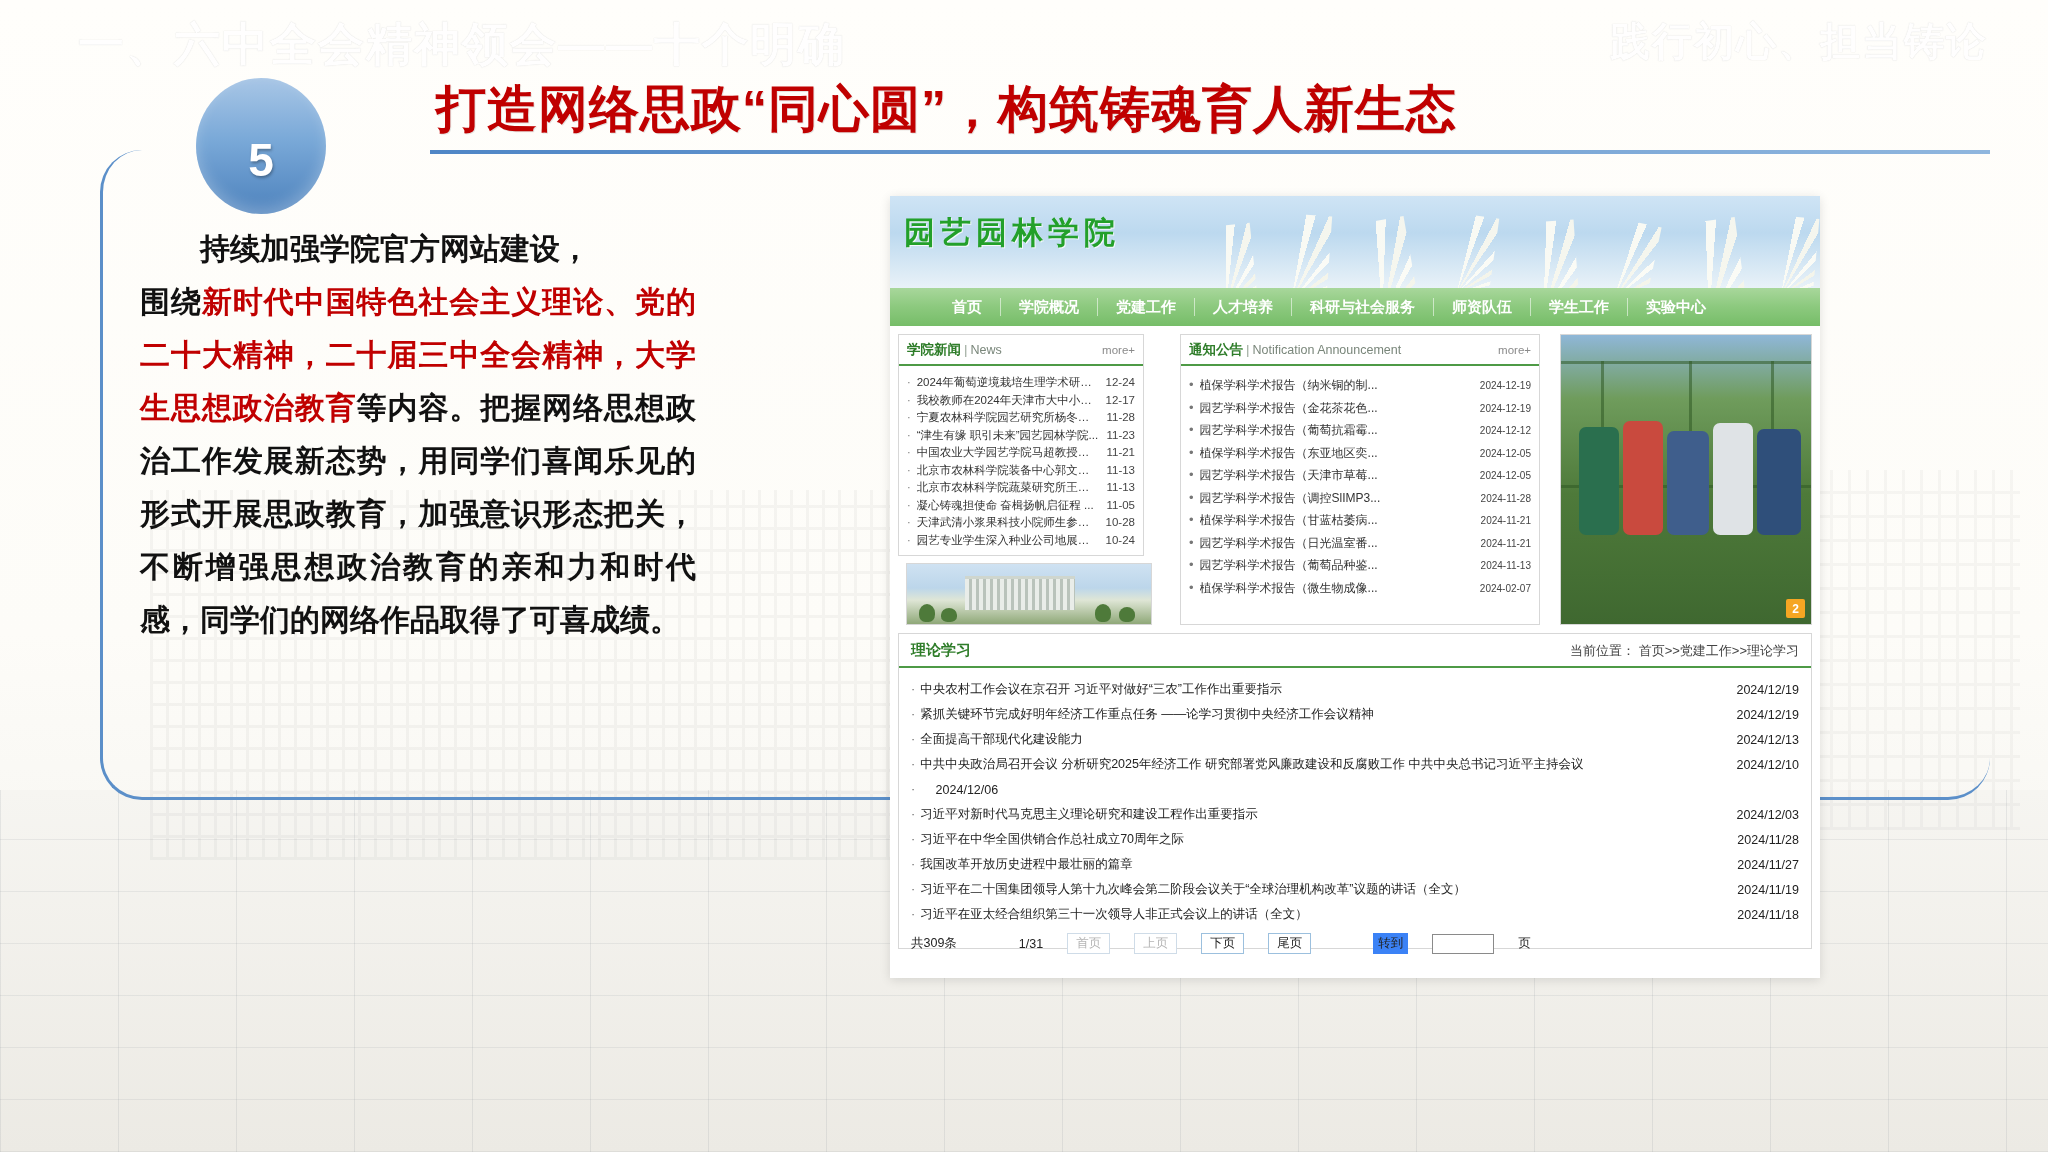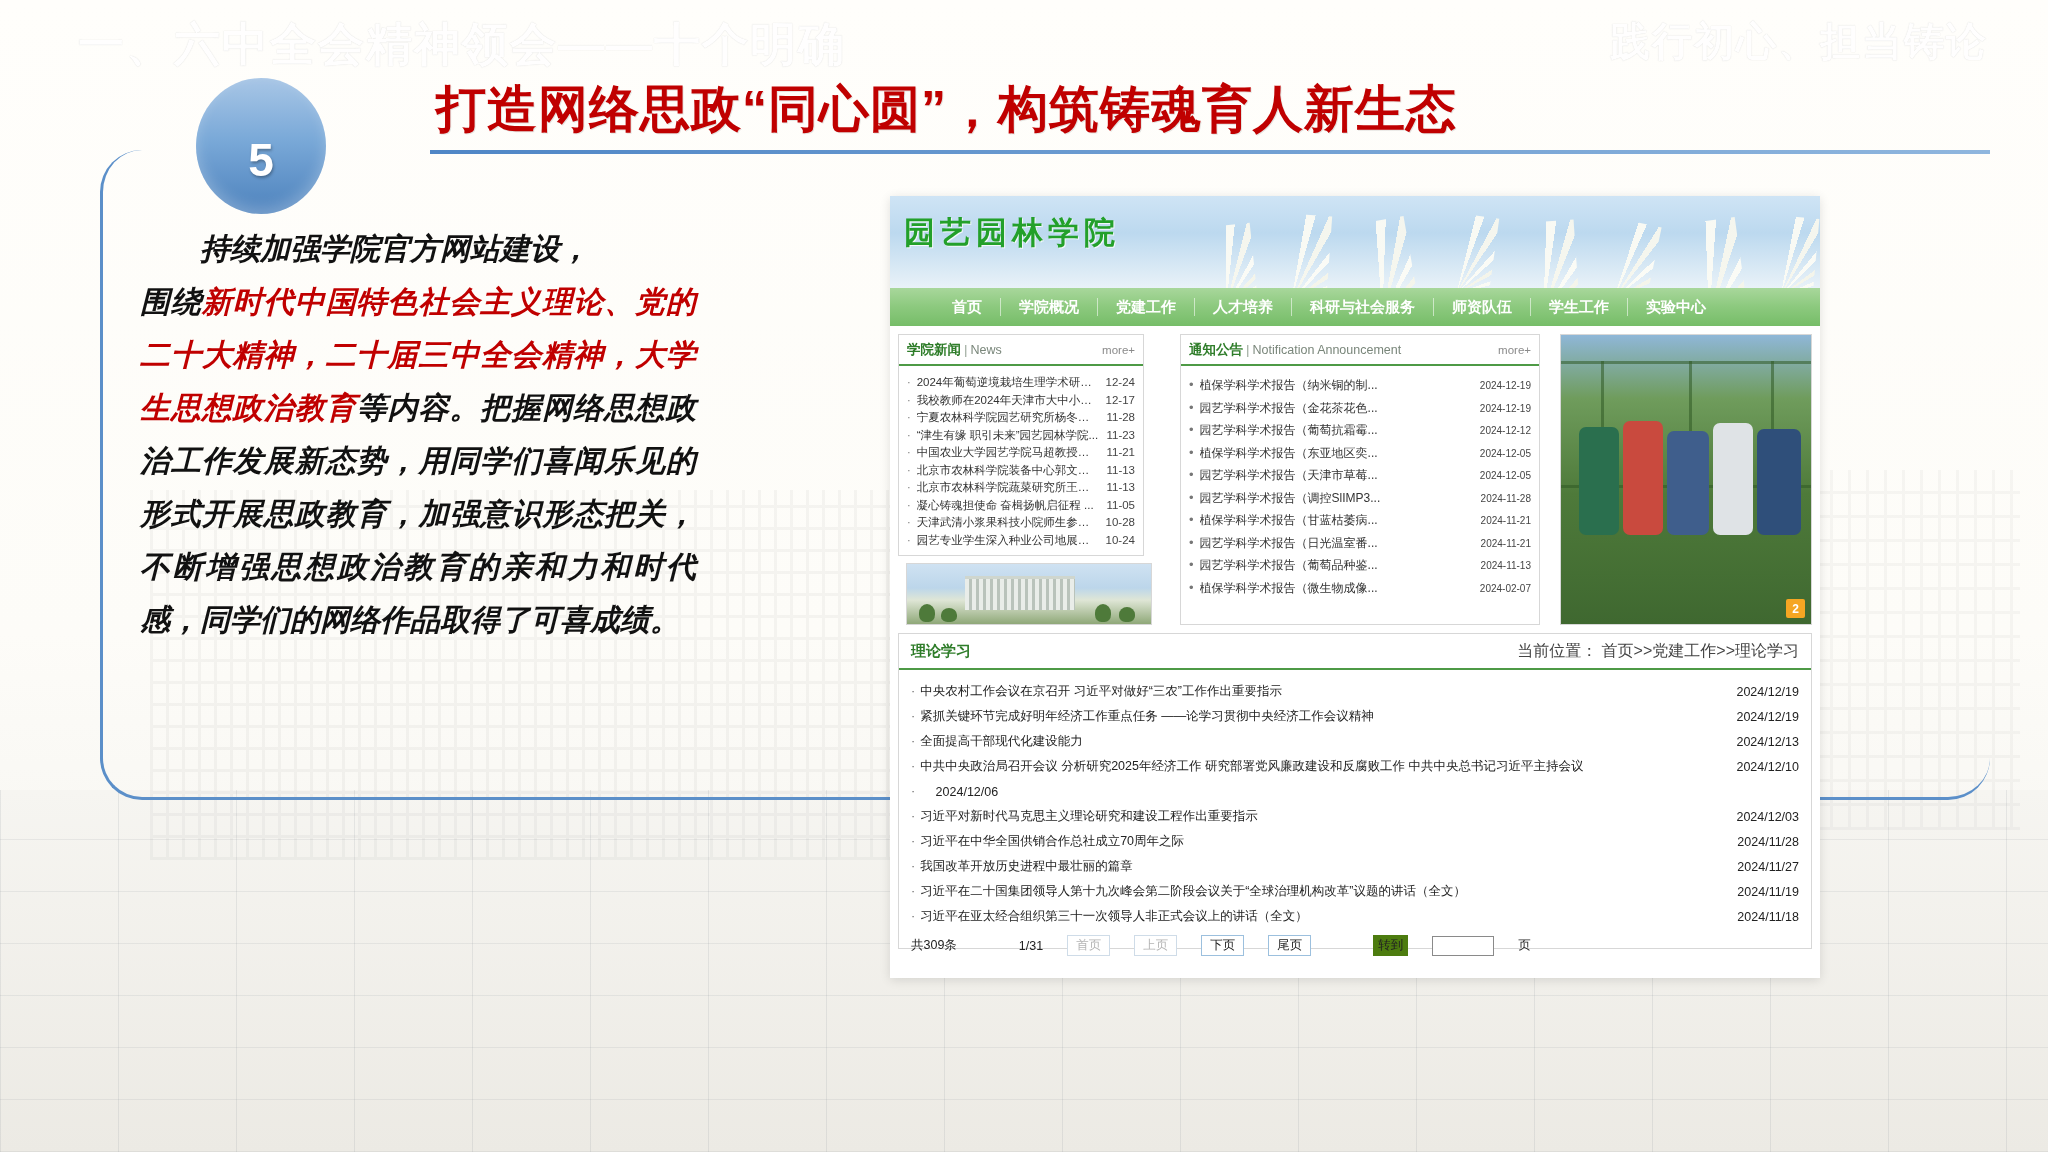--- a/index.html
+++ b/index.html
@@ -81,21 +81,21 @@
     position:absolute; left:436px; top:76px;
     font-size:50px; font-weight:900; color:#c00000;
     letter-spacing:1px; white-space:nowrap;
     text-shadow:1px 1px 0 rgba(0,0,0,.1);
   }
 
   
   #left-text{
     position:absolute; left:140px; top:222px; width:556px;
     font-size:30px; font-weight:700; line-height:53px;
-    color:#111; text-align:justify;font-style:italic;
+    color:#111; text-align:justify;
   }
   #left-text .p1{ display:block; text-indent:2em; }
   #left-text .red{ color:#c00000; }
 
   
   #site{
     position:absolute; left:890px; top:196px; width:930px; height:782px;
     background:#fff;
     box-shadow:0 2px 10px rgba(0,0,0,.12);
     overflow:hidden;
@@ -198,39 +198,39 @@
   
   #theory{
     margin:8px 8px 0 8px; border:1px solid #d7d7d7; background:#fff;
     height:316px; display:flex; flex-direction:column;
   }
   #theory-head{
     display:flex; align-items:center; justify-content:space-between;
     padding:7px 12px 6px 12px; border-bottom:2px solid #4e9a46;
   }
   #theory-head .ttl{ font-size:15px; font-weight:700; color:#2f7d2a; }
-  #theory-head .crumb{ font-size:16px; color:#444; }
+  #theory-head .crumb{ font-size:13px; color:#444; }
   #theory-list{ padding:9px 12px 0 12px; flex:1; }
   #theory-list .row{
     display:flex; align-items:flex-start; gap:5px;
     font-size:12.5px; color:#222; line-height:19px; padding:2.5px 0;
   }
   #theory-list .row .dot{ color:#666; }
   #theory-list .row .t{ flex:1; padding-right:12px; }
   #theory-list .row .d{ width:78px; text-align:right; color:#222; font-size:12.5px; padding-top:1px;}
   #pager{
     display:flex; align-items:center; gap:24px;
     padding:6px 12px 9px 12px; font-size:12.5px; color:#222;
   }
   #pager .btn{
     border:1px solid #9cc0de; background:#fff; color:#1b1b1b;
     padding:2px 8px; font-size:12.5px; line-height:15px;
   }
   #pager .btn.disabled{ color:#b5b5b5; border-color:#cfdce8; }
-  #pager .goto{ background:#4d7c0f; padding:2px 5px; }
+  #pager .goto{ background:#3b82f6; padding:2px 5px; }
   #pager input{
     width:62px; height:20px; border:1px solid #8a8a8a; background:#fff;
     font-size:12px; font-family:inherit;
   }
   #pager .sp{ width:14px; }
 </style>
 </head>
 <body>
 
 <div id="bg-wash"></div>

